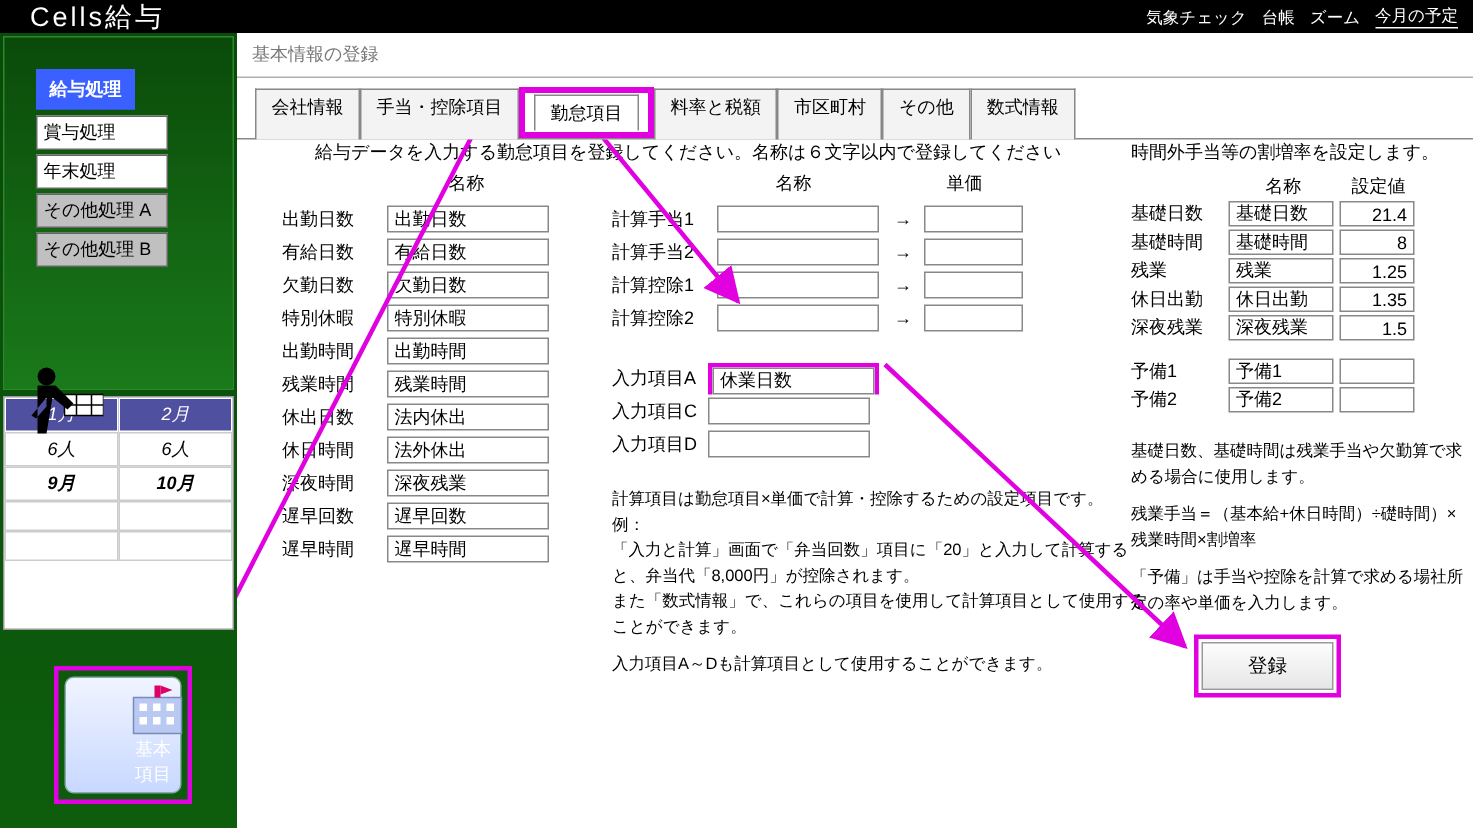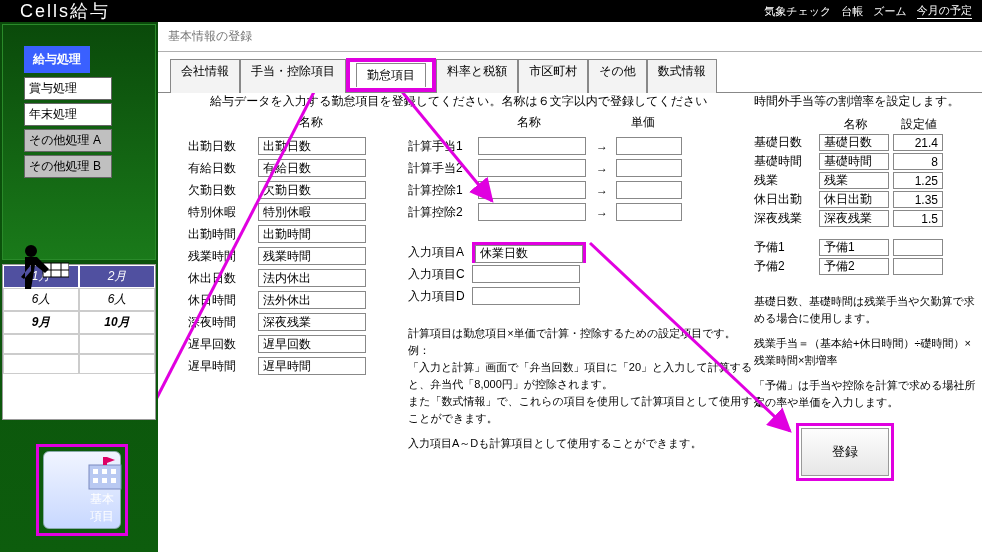--- a/index.html
+++ b/index.html
@@ -53,21 +53,21 @@
   .head-label { text-align: center; height: 20px; font-size: 12px; }
   .arrow-r { margin-left: 10px; font-size: 12px; }
   .unit-input { margin-left: 8px; width: 66px; height: 18px; border: 1px solid #888; background: #fff; }
 
   .calc-note { position: absolute; left: 250px; top: 232px; width: 360px; font-size: 11px; line-height: 1.55; }
 
   .rate-note { position: absolute; left: 596px; top: 200px; width: 226px; font-size: 11px; line-height: 1.55; }
 
   .reg-btn-wrap { position: absolute; left: 638px; top: 330px; }
   .reg-btn-wrap .hl { border: 3px solid #e000e0; padding: 2px; display: inline-block; }
-  .reg-btn { width: 88px; height: 48px; border: 1px solid #999; background: linear-gradient(#fdfdfd,#e6e6e6); font-size: 13px; }
+  .reg-btn { width: 88px; height: 32px; border: 1px solid #999; background: linear-gradient(#fdfdfd,#e6e6e6); font-size: 13px; }
   .c3-head { display: flex; font-size: 12px; }
   .c3-head div { text-align: center; }
   .c3-row { display: flex; height: 19px; align-items: center; font-size: 12px; }
   .c3-row .lbl { width: 62px; white-space: nowrap; }
   .c3-row .inp { width: 70px; height: 17px; border: 1px solid #888; background: #fff; padding: 0 4px; margin-left: 3px; font-size: 12px; }
   .c3-row .val { width: 50px; height: 17px; border: 1px solid #888; background: #fff; padding: 0 4px; margin-left: 4px; font-size: 12px; text-align: right; }
 
   .annotation-arrow { position: absolute; pointer-events: none; }
 </style>
 </head>

